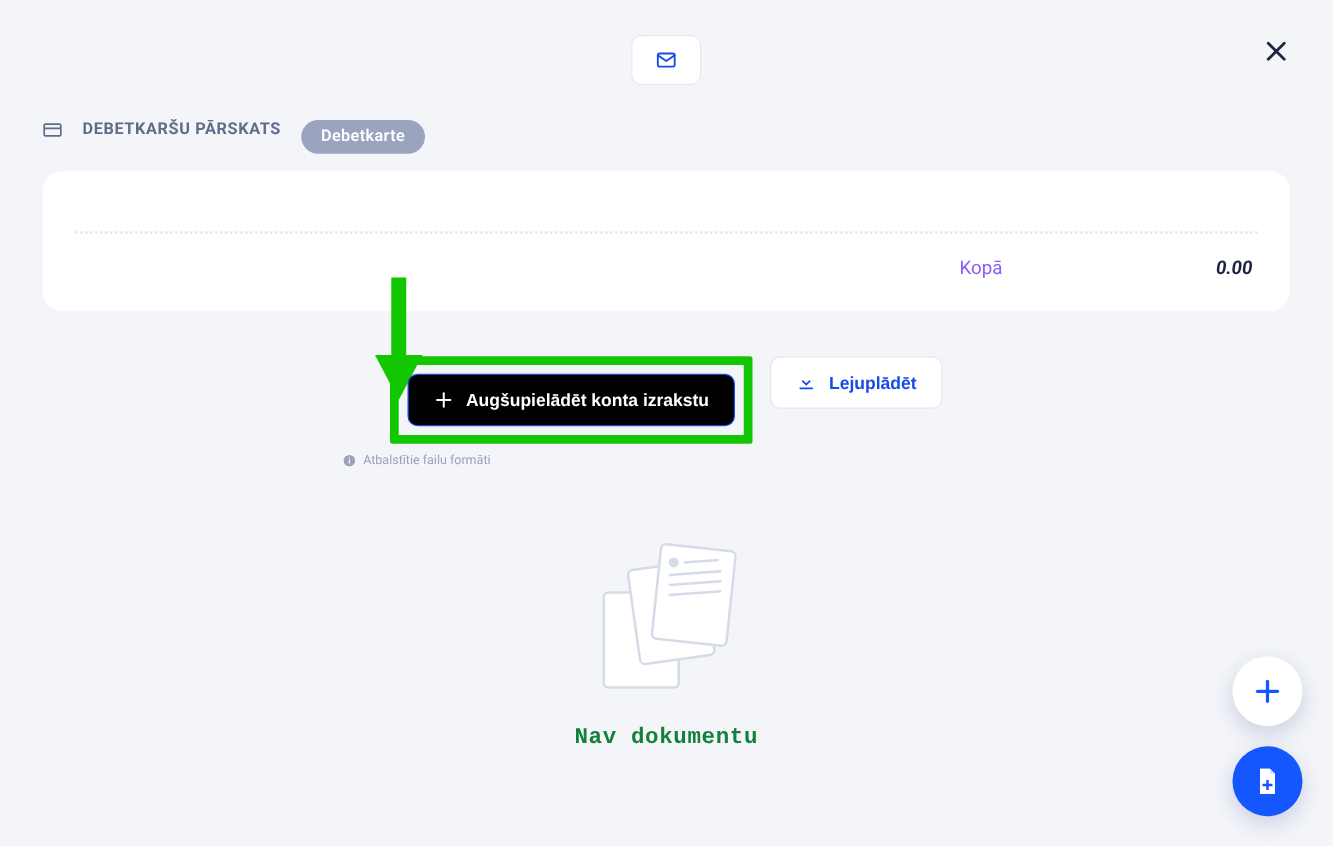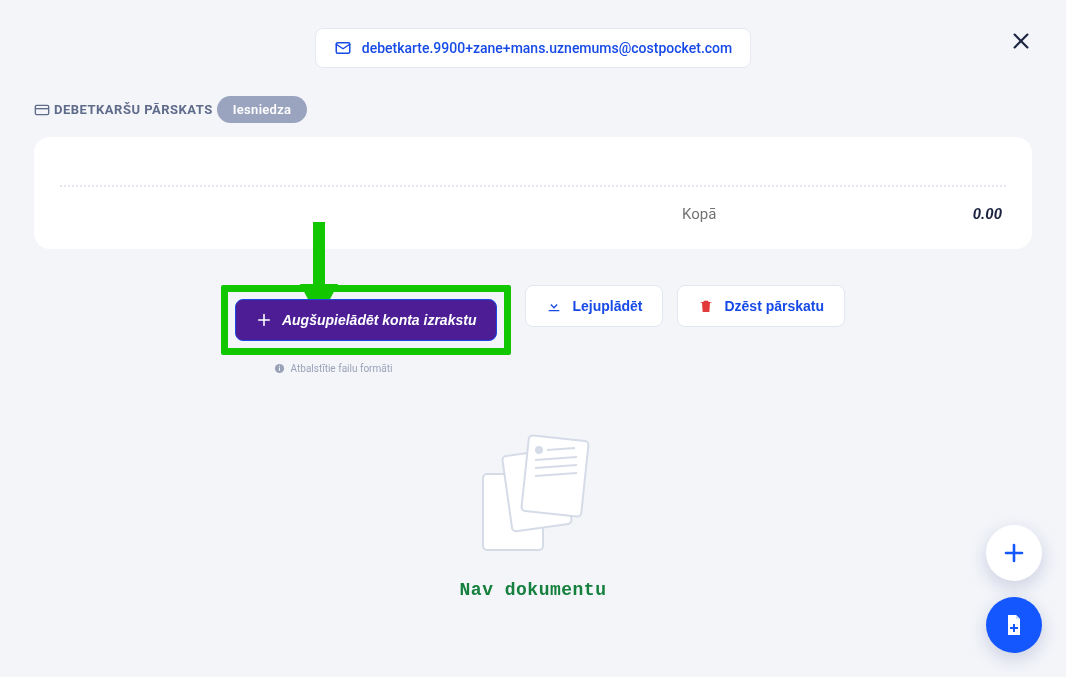--- a/index.html
+++ b/index.html
@@ -36,22 +36,21 @@
   .close-x {
     position: absolute;
     right: 34px;
     top: 30px;
     cursor: pointer;
     color: #1d2540;
   }
 
   .breadcrumb-row {
     display: flex;
-    align-items: center;
-    gap: 4px;
+    gap: 16px;
     padding: 28px 20px 14px 34px;
     color: #5f6b8a;
     font-size: 13px;
     font-weight: 700;
     letter-spacing: 0.5px;
   }
   .breadcrumb-row .card-icon { color: #5f6b8a; }
   .status-pill {
     background: #9aa4bf;
     color: #fff;
@@ -90,21 +89,21 @@
     border-top: 2px dotted #e2e6f0;
     margin: 24px 0 14px 0;
   }
   .summary-row {
     display: flex;
     justify-content: flex-end;
     gap: 140px;
     font-size: 15px;
     padding: 4px 4px;
   }
-  .summary-row .label { color: #737373; width: 120px; }
+  .summary-row .label { color: #8b5cf6; width: 120px; text-align: right; }
   .summary-row .val { width: 60px; text-align: right; font-weight: 700; color: #1b2340; font-style: italic; }
 
   .actions-row {
     display: flex;
     justify-content: center;
     align-items: flex-start;
     gap: 14px;
     margin-top: 36px;
     position: relative;
   }
@@ -120,24 +119,23 @@
     border-radius: 8px;
     padding: 12px 20px;
     font-size: 14px;
     font-weight: 600;
     cursor: pointer;
     border: 1px solid #e3e7f2;
     background: #fff;
     color: #174ae6;
   }
   .btn.primary {
-    background: #4c1d95;
+    background: #000000;
     color: #fff;
     border-color: #174ae6;
-    font-style: italic;
   }
   .btn.primary svg { stroke: #fff; }
   .btn svg.filled { fill: #174ae6; stroke: none; }
   .btn.danger svg.filled { fill: #e23b3b; }
   .btn.edit svg { stroke: #174ae6; }
 
   .supported-note {
     display: flex;
     align-items: center;
     justify-content: center;
@@ -199,37 +197,36 @@
 </style>
 </head>
 <body>
 
 <div class="top-bar">
   <div class="email-pill">
     <svg width="18" height="18" viewBox="0 0 24 24" fill="none" stroke-width="2" stroke-linecap="round" stroke-linejoin="round">
       <rect x="3" y="5" width="18" height="14" rx="2"></rect>
       <polyline points="3,7 12,13 21,7"></polyline>
     </svg>
-    <span>debetkarte.9900+zane+mans.uznemums@costpocket.com</span>
   </div>
   <div class="close-x">
     <svg width="22" height="22" viewBox="0 0 24 24" fill="none" stroke="currentColor" stroke-width="2.4" stroke-linecap="round">
       <line x1="5" y1="5" x2="19" y2="19"></line>
       <line x1="19" y1="5" x2="5" y2="19"></line>
     </svg>
   </div>
 </div>
 
 <div class="breadcrumb-row">
   <svg class="card-icon" width="16" height="16" viewBox="0 0 24 24" fill="none" stroke="currentColor" stroke-width="2">
     <rect x="2" y="5" width="20" height="14" rx="2"></rect>
     <line x1="2" y1="10" x2="22" y2="10"></line>
   </svg>
   <span>DEBETKARŠU PĀRSKATS</span>
-  <span class="status-pill">Iesniedza</span>
+  <span class="status-pill">Debetkarte</span>
 </div>
 
 <div class="main-card">
   <hr class="dotted-sep">
   <div class="summary-row">
     <span class="label">Kopā</span>
     <span class="val">0.00</span>
   </div>
 </div>
 
@@ -250,26 +247,20 @@
   </span>
 
   <button class="btn">
     <svg class="filled" width="16" height="16" viewBox="0 0 24 24">
       <path d="M12 3v10l4-4 1.4 1.4L12 16 6.6 10.4 8 9l4 4V3h0zM4 18h16v2H4z"></path>
     </svg>
     <span>Lejuplādēt</span>
   </button>
 
 
-  <button class="btn danger">
-    <svg class="filled" width="16" height="16" viewBox="0 0 24 24">
-      <path d="M6 7h12l-1 14H7L6 7zm3-3h6l1 2H8l1-2zM4 6h16v1H4z"></path>
-    </svg>
-    <span>Dzēst pārskatu</span>
-  </button>
 </div>
 
 <div class="supported-note">
   <svg width="11" height="11" viewBox="0 0 24 24" fill="#9aa2b8">
     <circle cx="12" cy="12" r="10"></circle>
     <rect x="11" y="10" width="2" height="7" fill="#fff"></rect>
     <rect x="11" y="6" width="2" height="2" fill="#fff"></rect>
   </svg>
   <span>Atbalstītie failu formāti</span>
 </div>

